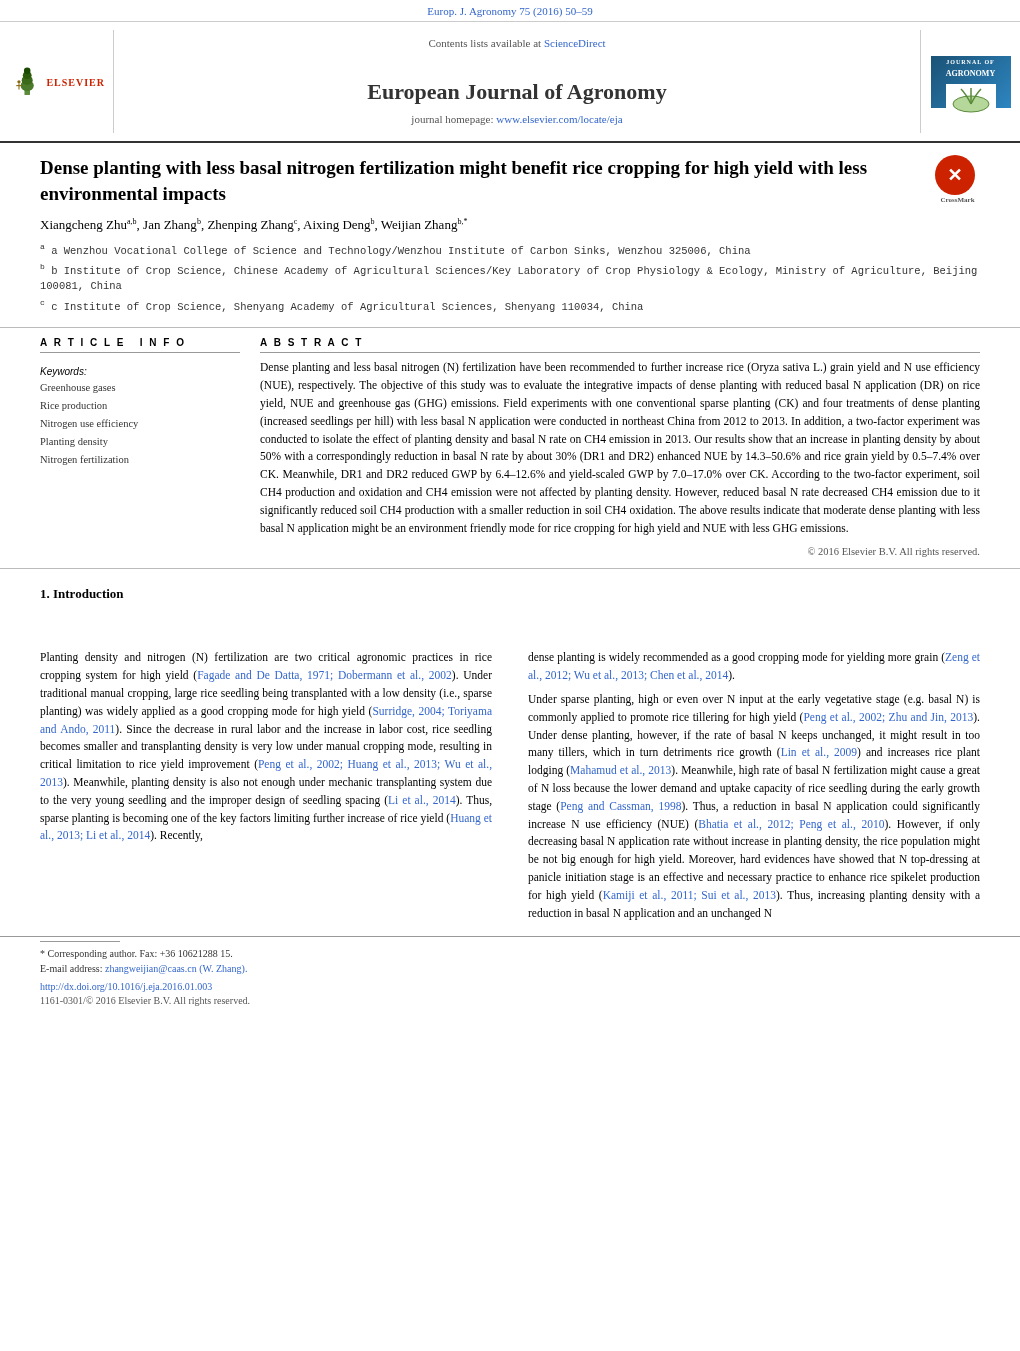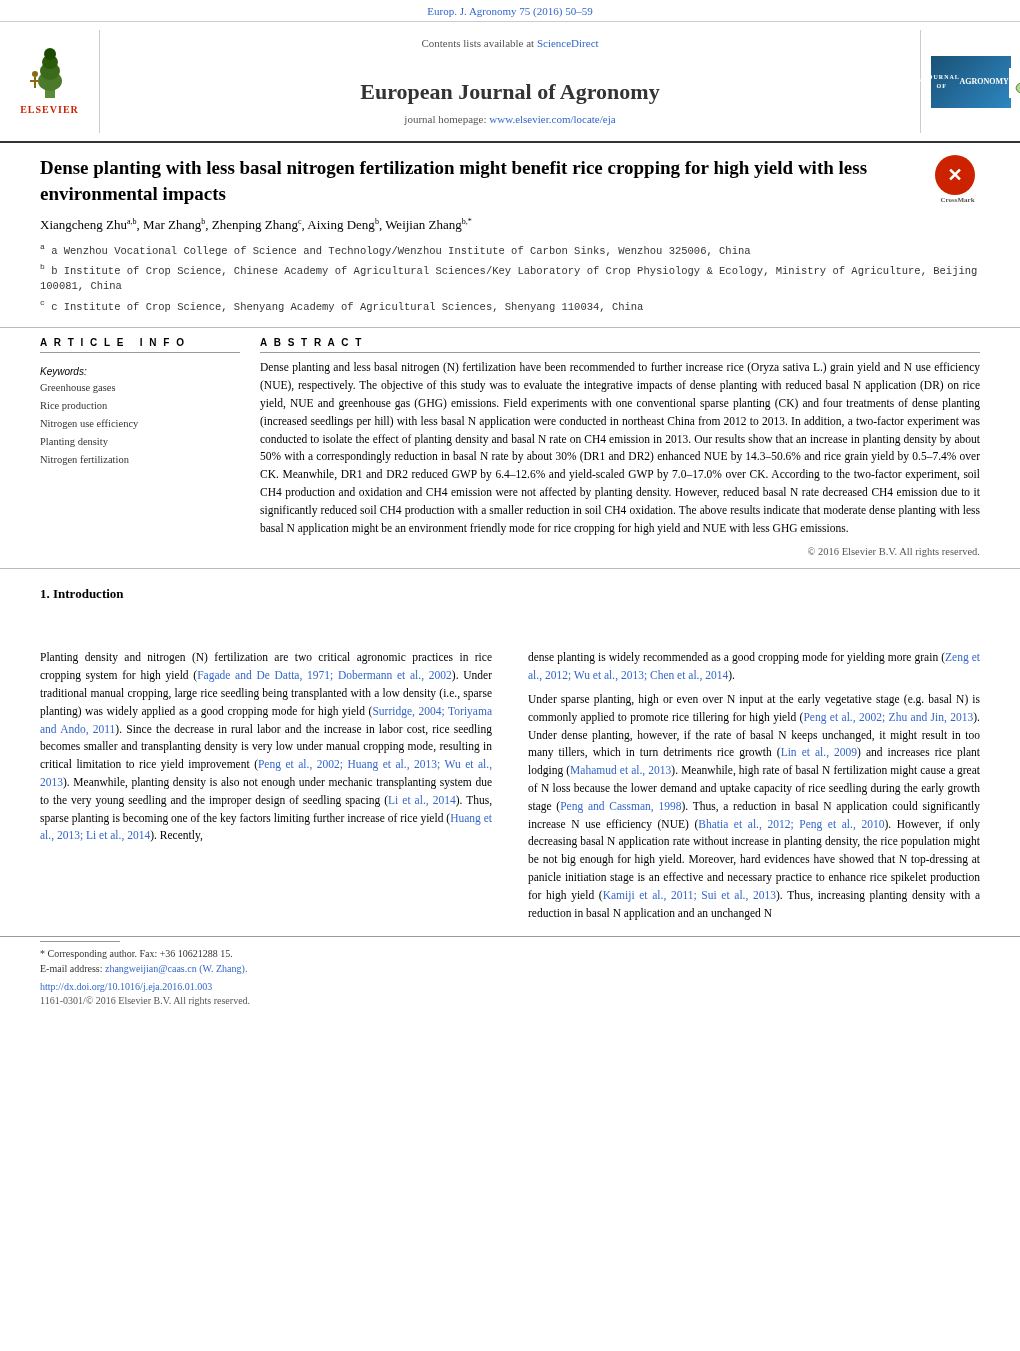--- a/index.html
+++ b/index.html
@@ -20,23 +20,23 @@
       color: #3366cc;
       border-bottom: 1px solid #ccc;
     }
     .header-section {
       display: flex;
       align-items: stretch;
       border-bottom: 2px solid #333;
       padding: 8px 0;
     }
     .elsevier-logo {
-      width: 100px;
-      display: flex;
-      flex-direction: column;
+      width: 114px;
+      display: flex;
+      flex-direction: row;
       align-items: center;
       justify-content: center;
       padding: 4px 8px;
       border-right: 1px solid #ccc;
     }
     .elsevier-tree {
       width: 70px;
       height: 55px;
     }
     .elsevier-text {
@@ -82,21 +82,21 @@
       align-items: center;
       justify-content: center;
       padding: 4px;
       border-left: 1px solid #ccc;
     }
     .agronomy-logo-box {
       width: 80px;
       height: 52px;
       background: linear-gradient(135deg, #1a5276, #2e86c1);
       display: flex;
-      flex-direction: row;
+      flex-direction: column;
       align-items: center;
       justify-content: center;
       color: white;
       font-size: 7px;
       font-weight: bold;
       text-align: center;
       padding: 4px;
     }
     .article-header {
       padding: 12px 40px 6px 40px;
@@ -305,21 +305,21 @@
 
 <div class="article-header">
   <div class="article-title">
     <span>Dense planting with less basal nitrogen fertilization might benefit rice cropping for high yield with less environmental impacts</span>
     <div class="crossmark">
       <div class="crossmark-circle">✕</div>
       <div style="font-size:7px; text-align:center; color:#555; margin-top:1px;">CrossMark</div>
     </div>
   </div>
   <div class="authors-line">
-    <span>Xiangcheng Zhu</span><sup>a,b</sup><span>, Mar Zhang</span><sup>b</sup><span>, Zhenping Zhang</span><sup>c</sup><span>, Aixing Deng</span><sup>b</sup><span>, Weijian Zhang</span><sup>b,*</sup>
+    <span>Xiangcheng Zhu</span><sup>a,b</sup><span>, Jan Zhang</span><sup>b</sup><span>, Zhenping Zhang</span><sup>c</sup><span>, Aixing Deng</span><sup>b</sup><span>, Weijian Zhang</span><sup>b,*</sup>
   </div>
   <div class="affiliations">
     <div class="affil-item"><sup>a</sup> <span>a  Wenzhou Vocational College of Science and Technology/Wenzhou Institute of Carbon Sinks, Wenzhou 325006, China</span></div>
     <div class="affil-item"><sup>b</sup> <span>b  Institute of Crop Science, Chinese Academy of Agricultural Sciences/Key Laboratory of Crop Physiology &amp; Ecology, Ministry of Agriculture, Beijing 100081, China</span></div>
     <div class="affil-item"><sup>c</sup> <span>c  Institute of Crop Science, Shenyang Academy of Agricultural Sciences, Shenyang 110034, China</span></div>
   </div>
 </div>
 
 <div class="two-col">
   <div class="left-col">

